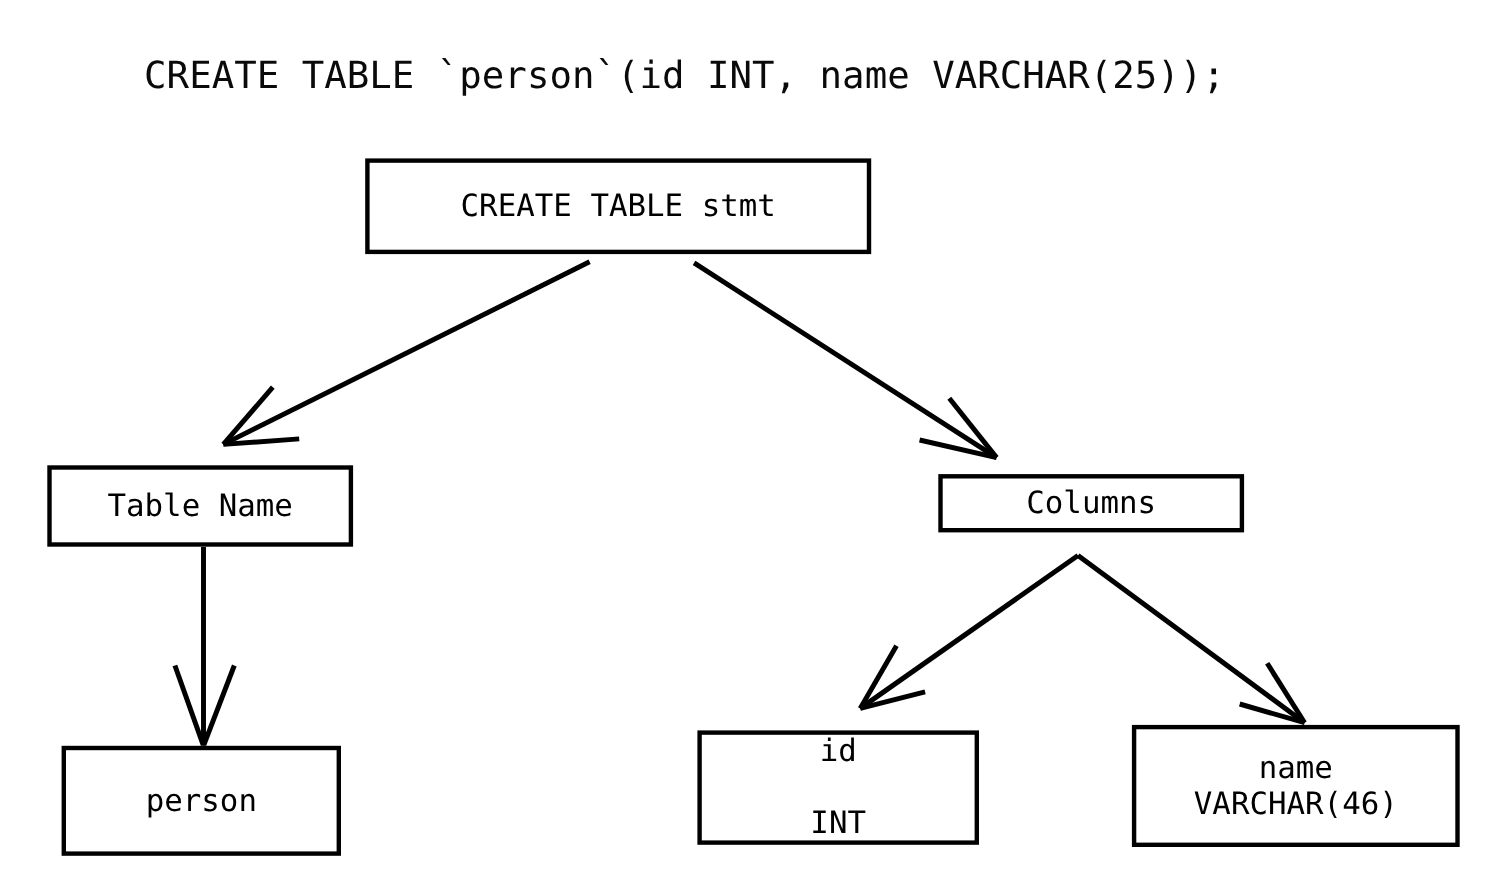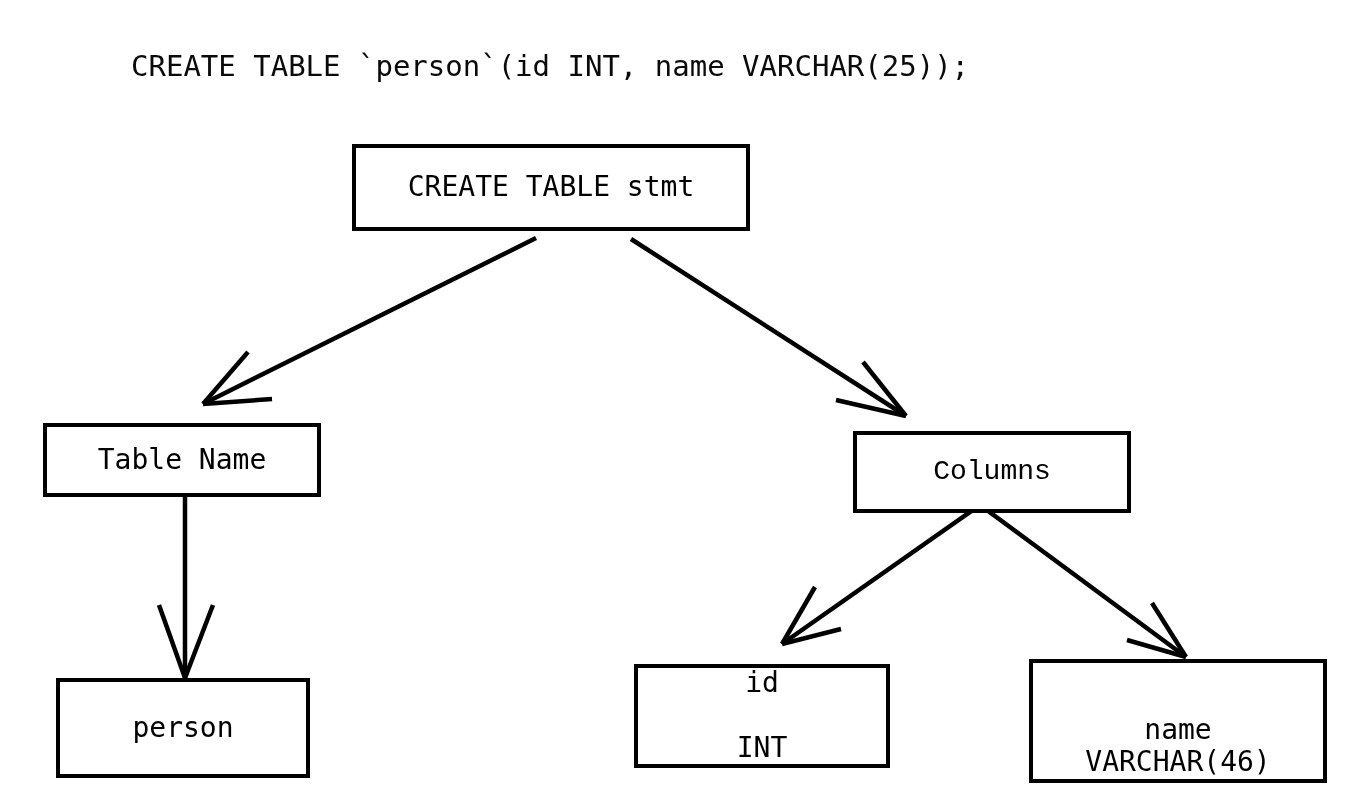--- a/index.html
+++ b/index.html
@@ -17,21 +17,21 @@
     width: 1362px;
     height: 804px;
     background: #ffffff;
     overflow: hidden;
   }
   #title-text {
     position: absolute;
     left: 131px;
     top: 52px;
     font-family: "DejaVu Sans Mono", "Liberation Mono", monospace;
-    font-size: 29px;
+    font-size: 34px;
     letter-spacing: 0px;
     white-space: pre;
     color: #0a0a0a;
     line-height: 1;
   }
   .node {
     position: absolute;
     box-sizing: border-box;
     border: 4px solid #000000;
     background: #ffffff;
@@ -98,39 +98,39 @@
       <line x1="782" y1="644" x2="841" y2="629"></line>
     </g>
 
     <g>
       <line x1="980" y1="505" x2="1186" y2="657"></line>
       <line x1="1186" y1="657" x2="1152" y2="603"></line>
       <line x1="1186" y1="657" x2="1127" y2="640"></line>
     </g>
   </svg>
 
-  <div class="node" style="left:332px; top:144px; width:398px; height:87px;margin-left:20px;">
+  <div class="node" style="left:332px; top:144px; width:460px; height:87px;">
     <span>CREATE TABLE stmt</span>
   </div>
 
   <div class="node" style="left:43px; top:423px; width:278px; height:74px;align-items:center;">
     <span>Table Name</span>
   </div>
 
-  <div class="node" style="left:853px; top:431px; width:278px; height:82px;font-family:Liberation Mono, monospace;">
+  <div class="node" style="left:853px; top:431px; width:278px; height:53px;">
     <span>Columns</span>
   </div>
 
   <div class="node" style="left:56px; top:678px; width:254px; height:100px;">
     <span>person</span>
   </div>
 
   <div class="node" style="left:634px; top:664px; width:256px; height:104px;gap:32px;">
     <span>id</span>
     <span class="line2">INT</span>
   </div>
 
-  <div class="node" style="left:1029px; top:659px; width:298px; height:124px;justify-content:flex-end;">
+  <div class="node" style="left:1029px; top:659px; width:298px; height:111px;">
     <span>name</span>
     <span class="line2">VARCHAR(46)</span>
   </div>
 
 </div>
 
 </body></html>

